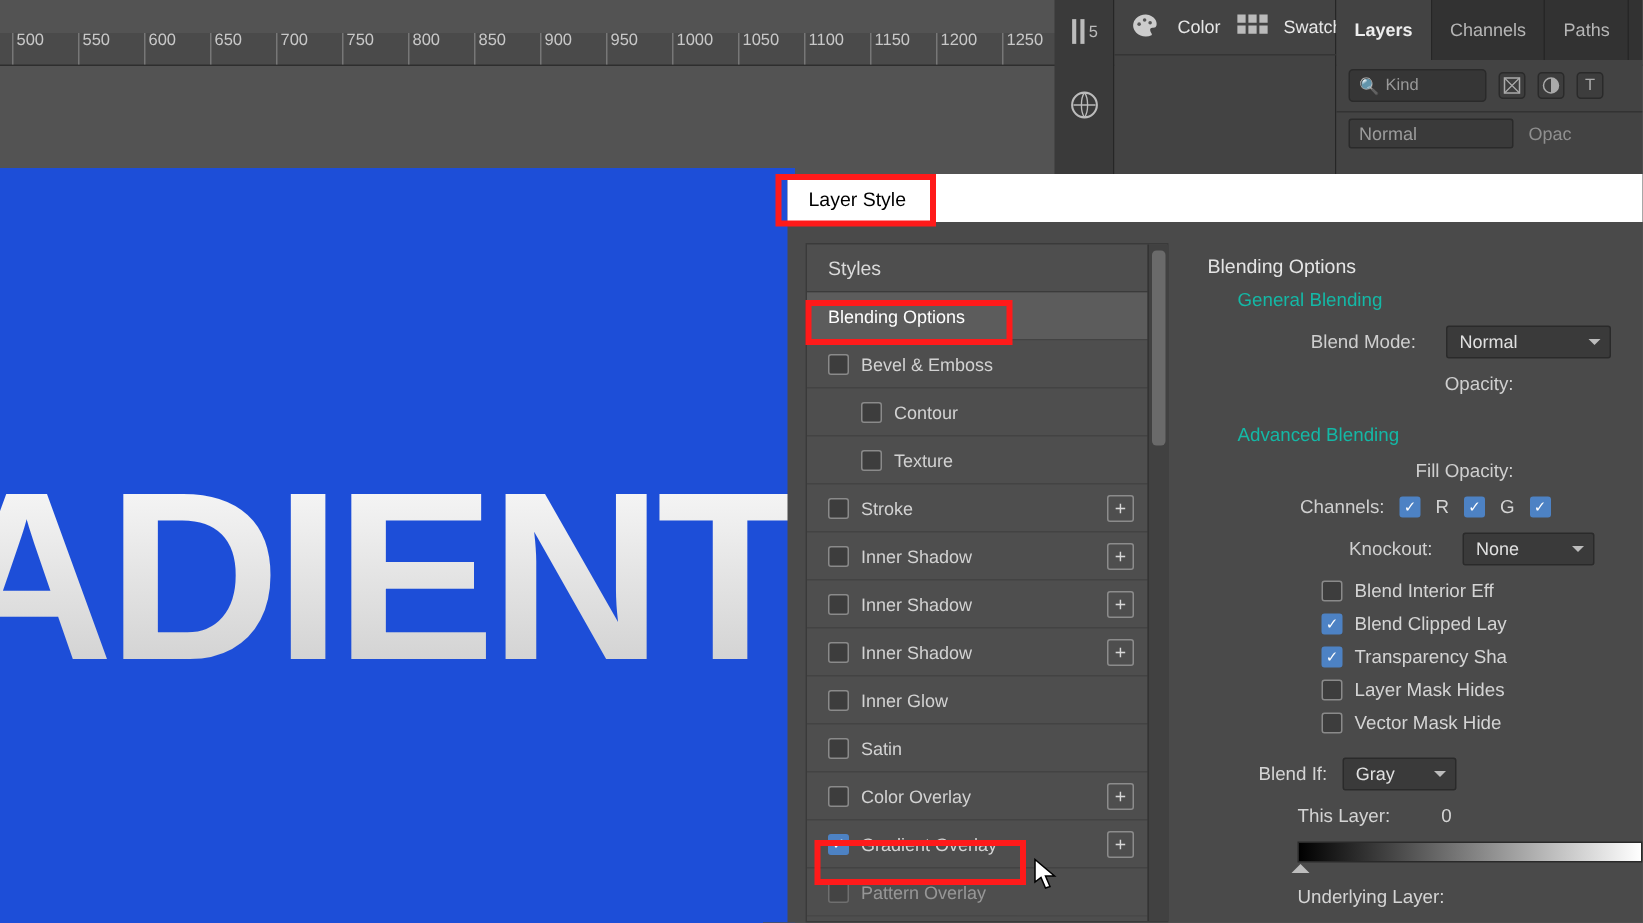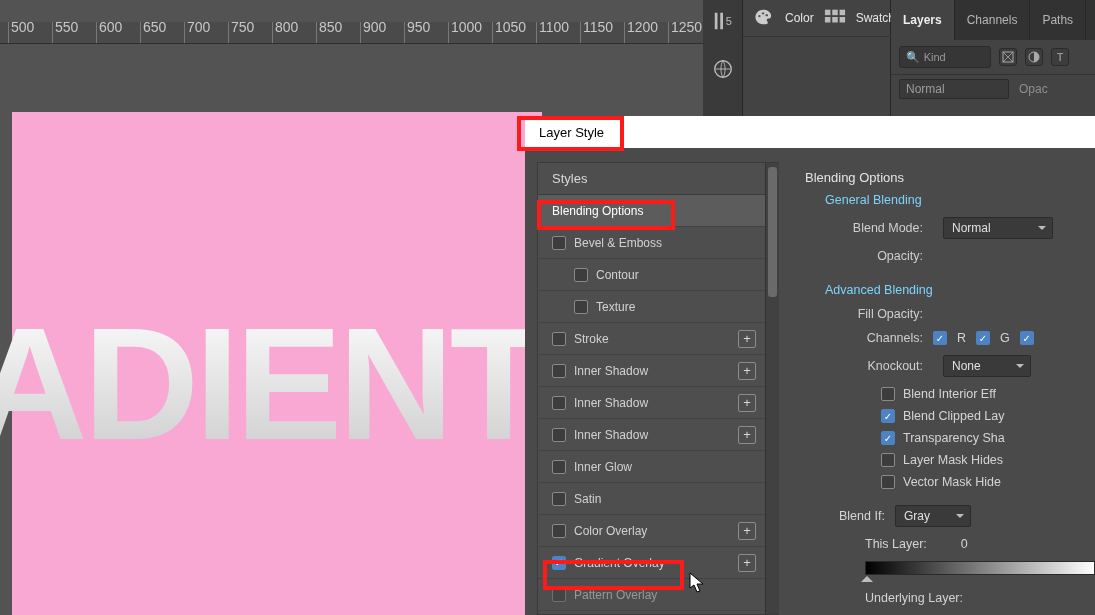--- a/index.html
+++ b/index.html
@@ -2,21 +2,21 @@
 <html><head>
 <meta charset="utf-8">
 <style>
   * { box-sizing: border-box; margin: 0; padding: 0; font-family: "Segoe UI", Tahoma, sans-serif; }
   body { background: #535353; width: 1095px; height: 615px; overflow: hidden; position: relative; }
 
   
   .ruler {
     position: absolute; left: 0; top: 22px; height: 22px; right: 0;
     background: #4a4a4a; border-bottom: 1px solid #2e2e2e;
-    font-size: 14px; color: #c8c8c8;
+    font-size: 11px; color: #c8c8c8;
   }
   .ruler-tick {
     position: absolute; top: 0; width: 50px; text-align: left;
     border-left: 1px solid #777; height: 100%; padding-left: 2px; line-height: 10px;
   }
 
   
   .dock-right {
     position: absolute; top: 0; right: 0; width: 392px; height: 120px;
     display: flex;
@@ -62,22 +62,22 @@
   .layers-mode {
     display: flex; align-items: center; padding: 4px 8px; gap: 10px; color: #8f8f8f; font-size: 12px;
   }
   .mode-select {
     flex: 0 0 110px; height: 20px; background: #3a3a3a; border: 1px solid #2a2a2a;
     border-radius: 2px; color: #9c9c9c; font-size: 12px; padding-left: 6px; display:flex; align-items:center;
   }
 
   
   .canvas {
-    position: absolute; left: 12px; top: 112px; width: 530px; bottom: 0;
-    background: #f9a8d4;
+    position: absolute; left: 0; top: 112px; width: 530px; bottom: 0;
+    background: #1d4ed8;
   }
   .big-text {
     position: absolute; left: -40px; top: 180px;
     font-size: 160px; font-weight: 800; letter-spacing: -4px;
     color: #fff; font-family: Arial, Helvetica, sans-serif;
     background: linear-gradient(#ffffff, #c9c9c9);
     -webkit-background-clip: text; background-clip: text; -webkit-text-fill-color: transparent;
     white-space: nowrap;
   }
 
@@ -132,22 +132,22 @@
     color:#fff; font-size:10px;
   }
   .chk.on { background: #4d82c4; border-color:#4d82c4; }
 
   
   .blend-opts {
     flex: 1; padding: 8px 0 0 26px; color: #d4d4d4; font-size: 12.5px;
     display: flex; flex-direction: column; gap: 6px;
   }
   .section-title { font-size: 13px; color: #e4e4e4; margin-bottom: 2px; }
-  .sub-title { padding-left: 20px; color: #7dd3fc; margin-bottom: 4px; }
-  .form-row { display: flex; align-items: center; gap: 20px; padding-left: 40px; margin-bottom: 4px; }
+  .sub-title { padding-left: 20px; color: #14b8a6; margin-bottom: 4px; }
+  .form-row { display: flex; align-items: center; gap: 20px; padding-left: 40px; margin-bottom: 4px; justify-content: center; }
   .label { color: #cfcfcf; min-width: 78px; text-align: right; }
   .select {
     height: 22px; background: #3a3a3a; border: 1px solid #2a2a2a; border-radius: 2px;
     color: #e0e0e0; padding: 0 18px 0 8px; display: inline-flex; align-items: center;
     position: relative; font-size: 12px;
   }
   .select::after { content: ""; position: absolute; right: 6px; top: 8px;
     border: 4px solid transparent; border-top-color: #bcbcbc; }
   .chan-row { display:flex; align-items:center; gap:10px; padding-left: 40px; margin-bottom:4px; }
   .chan-chk { width:14px; height:14px; background:#4d82c4; border-radius:2px;

